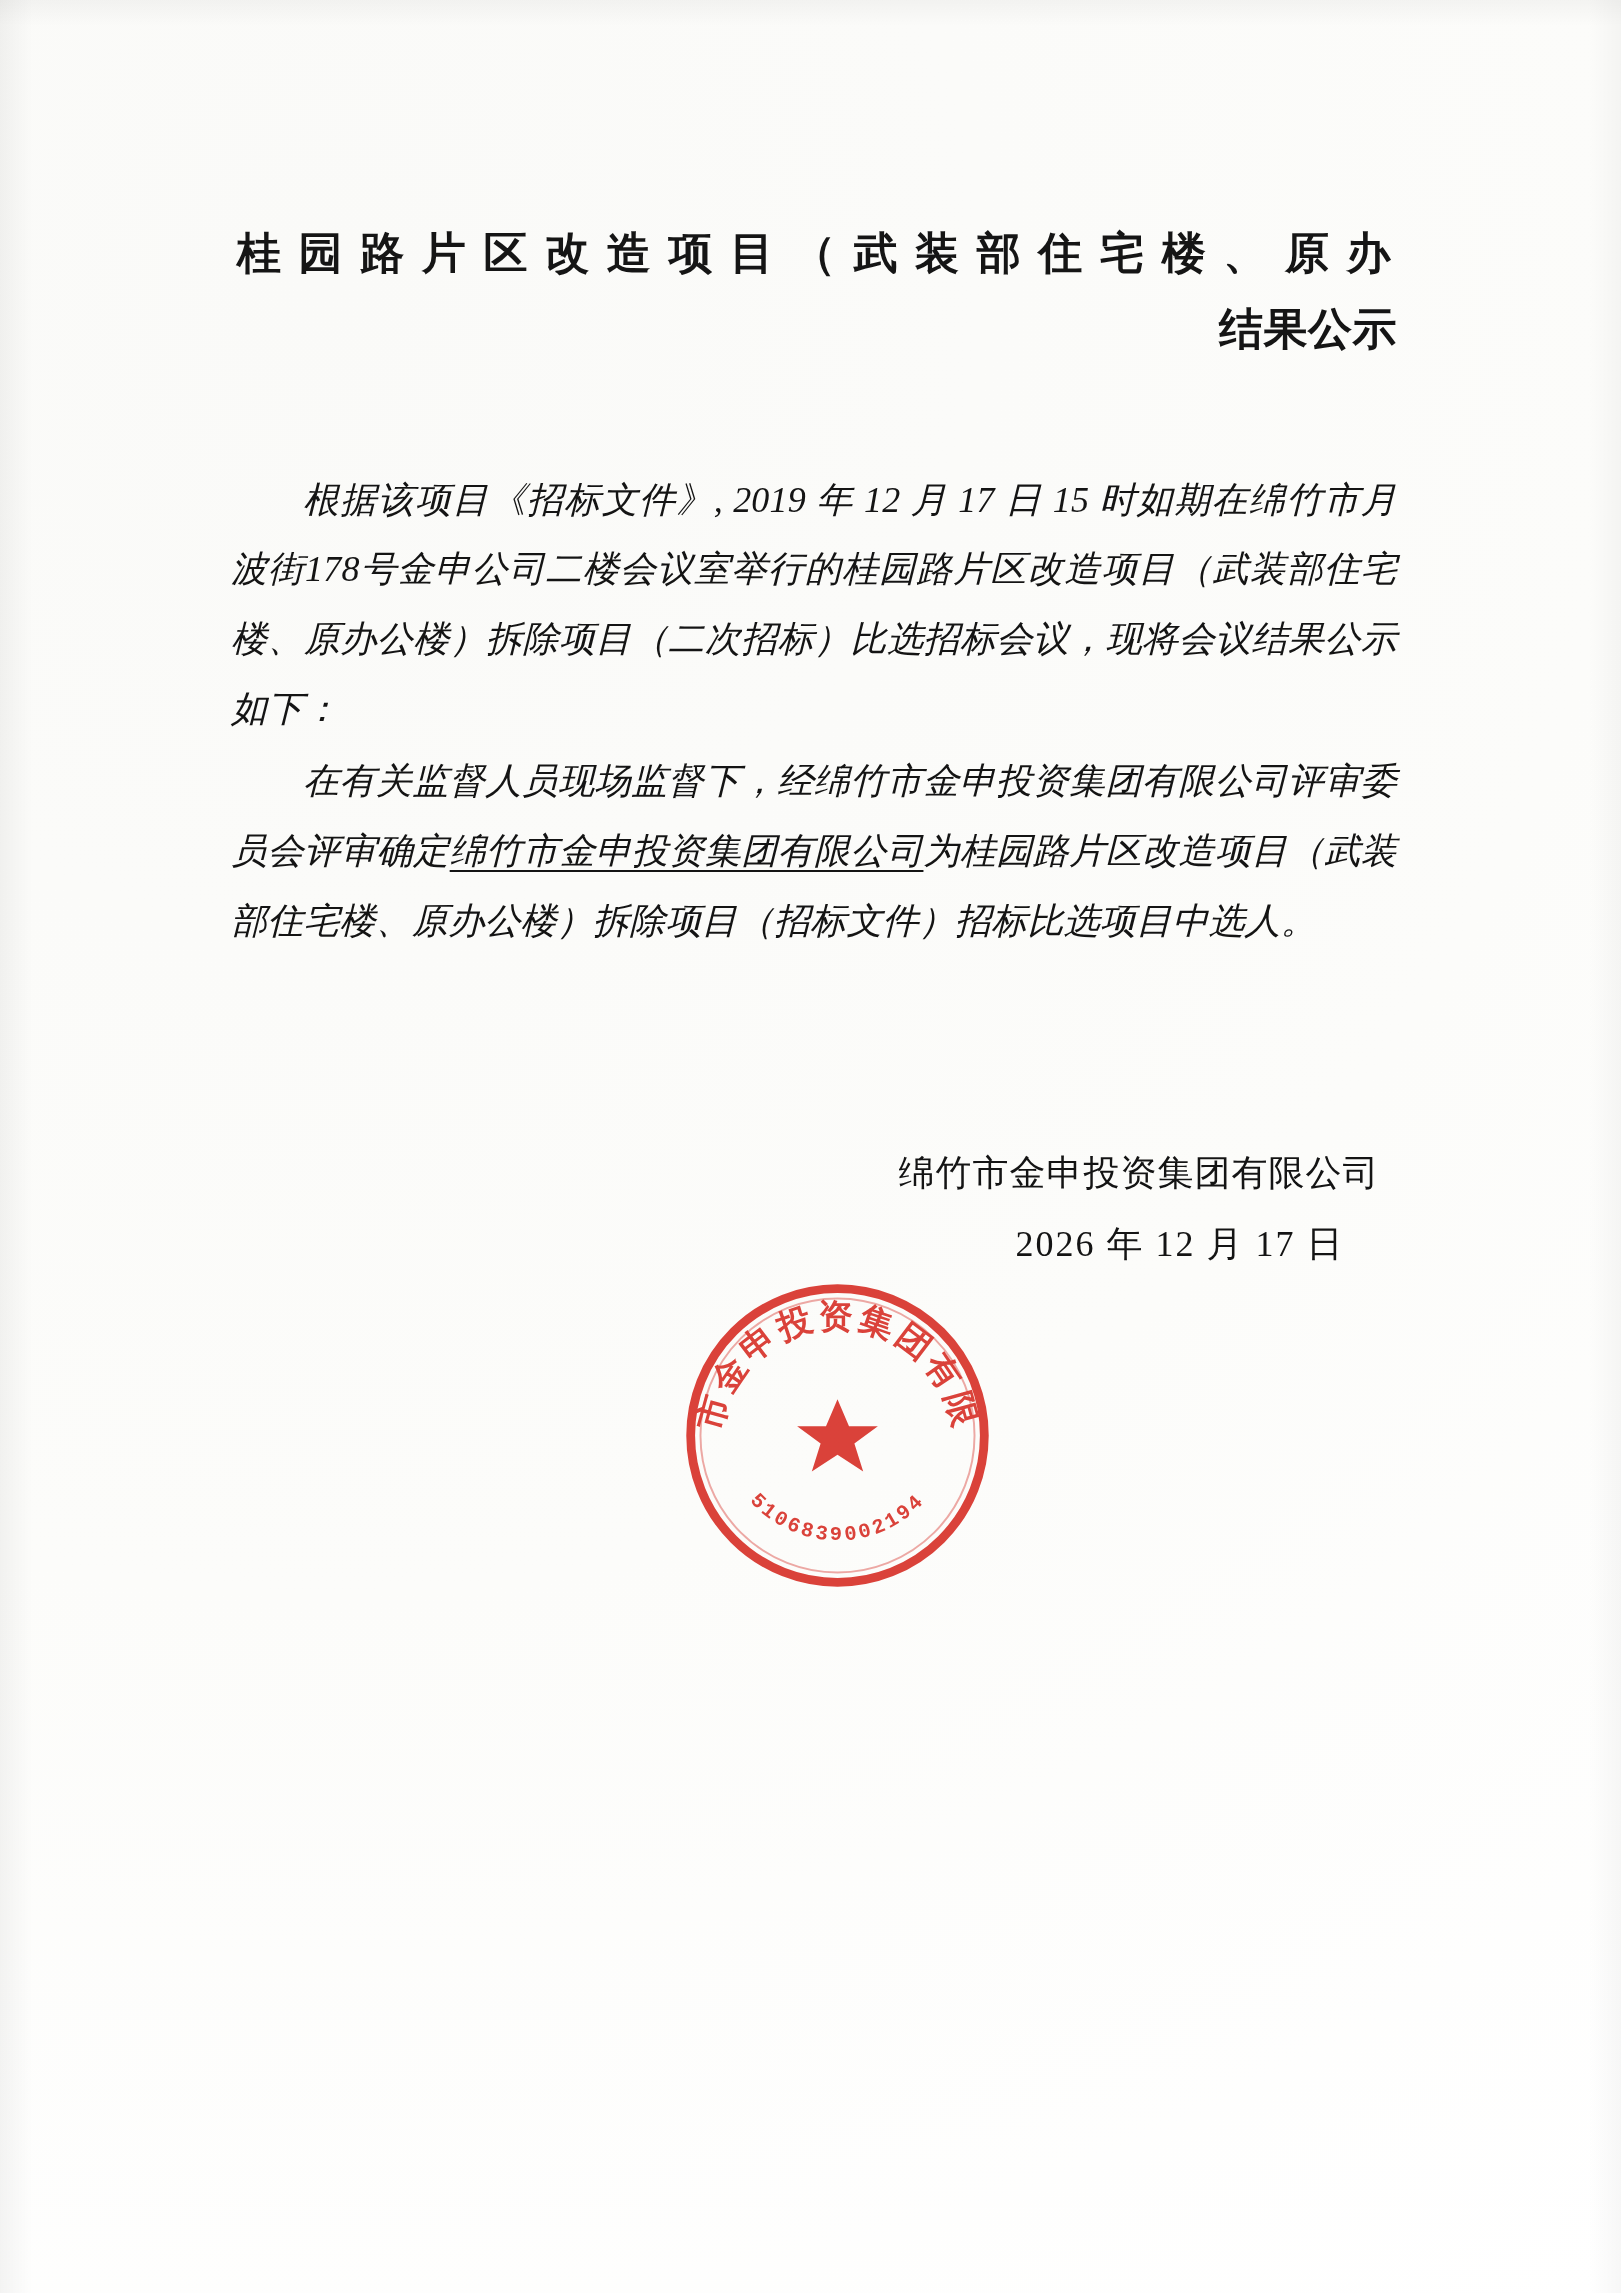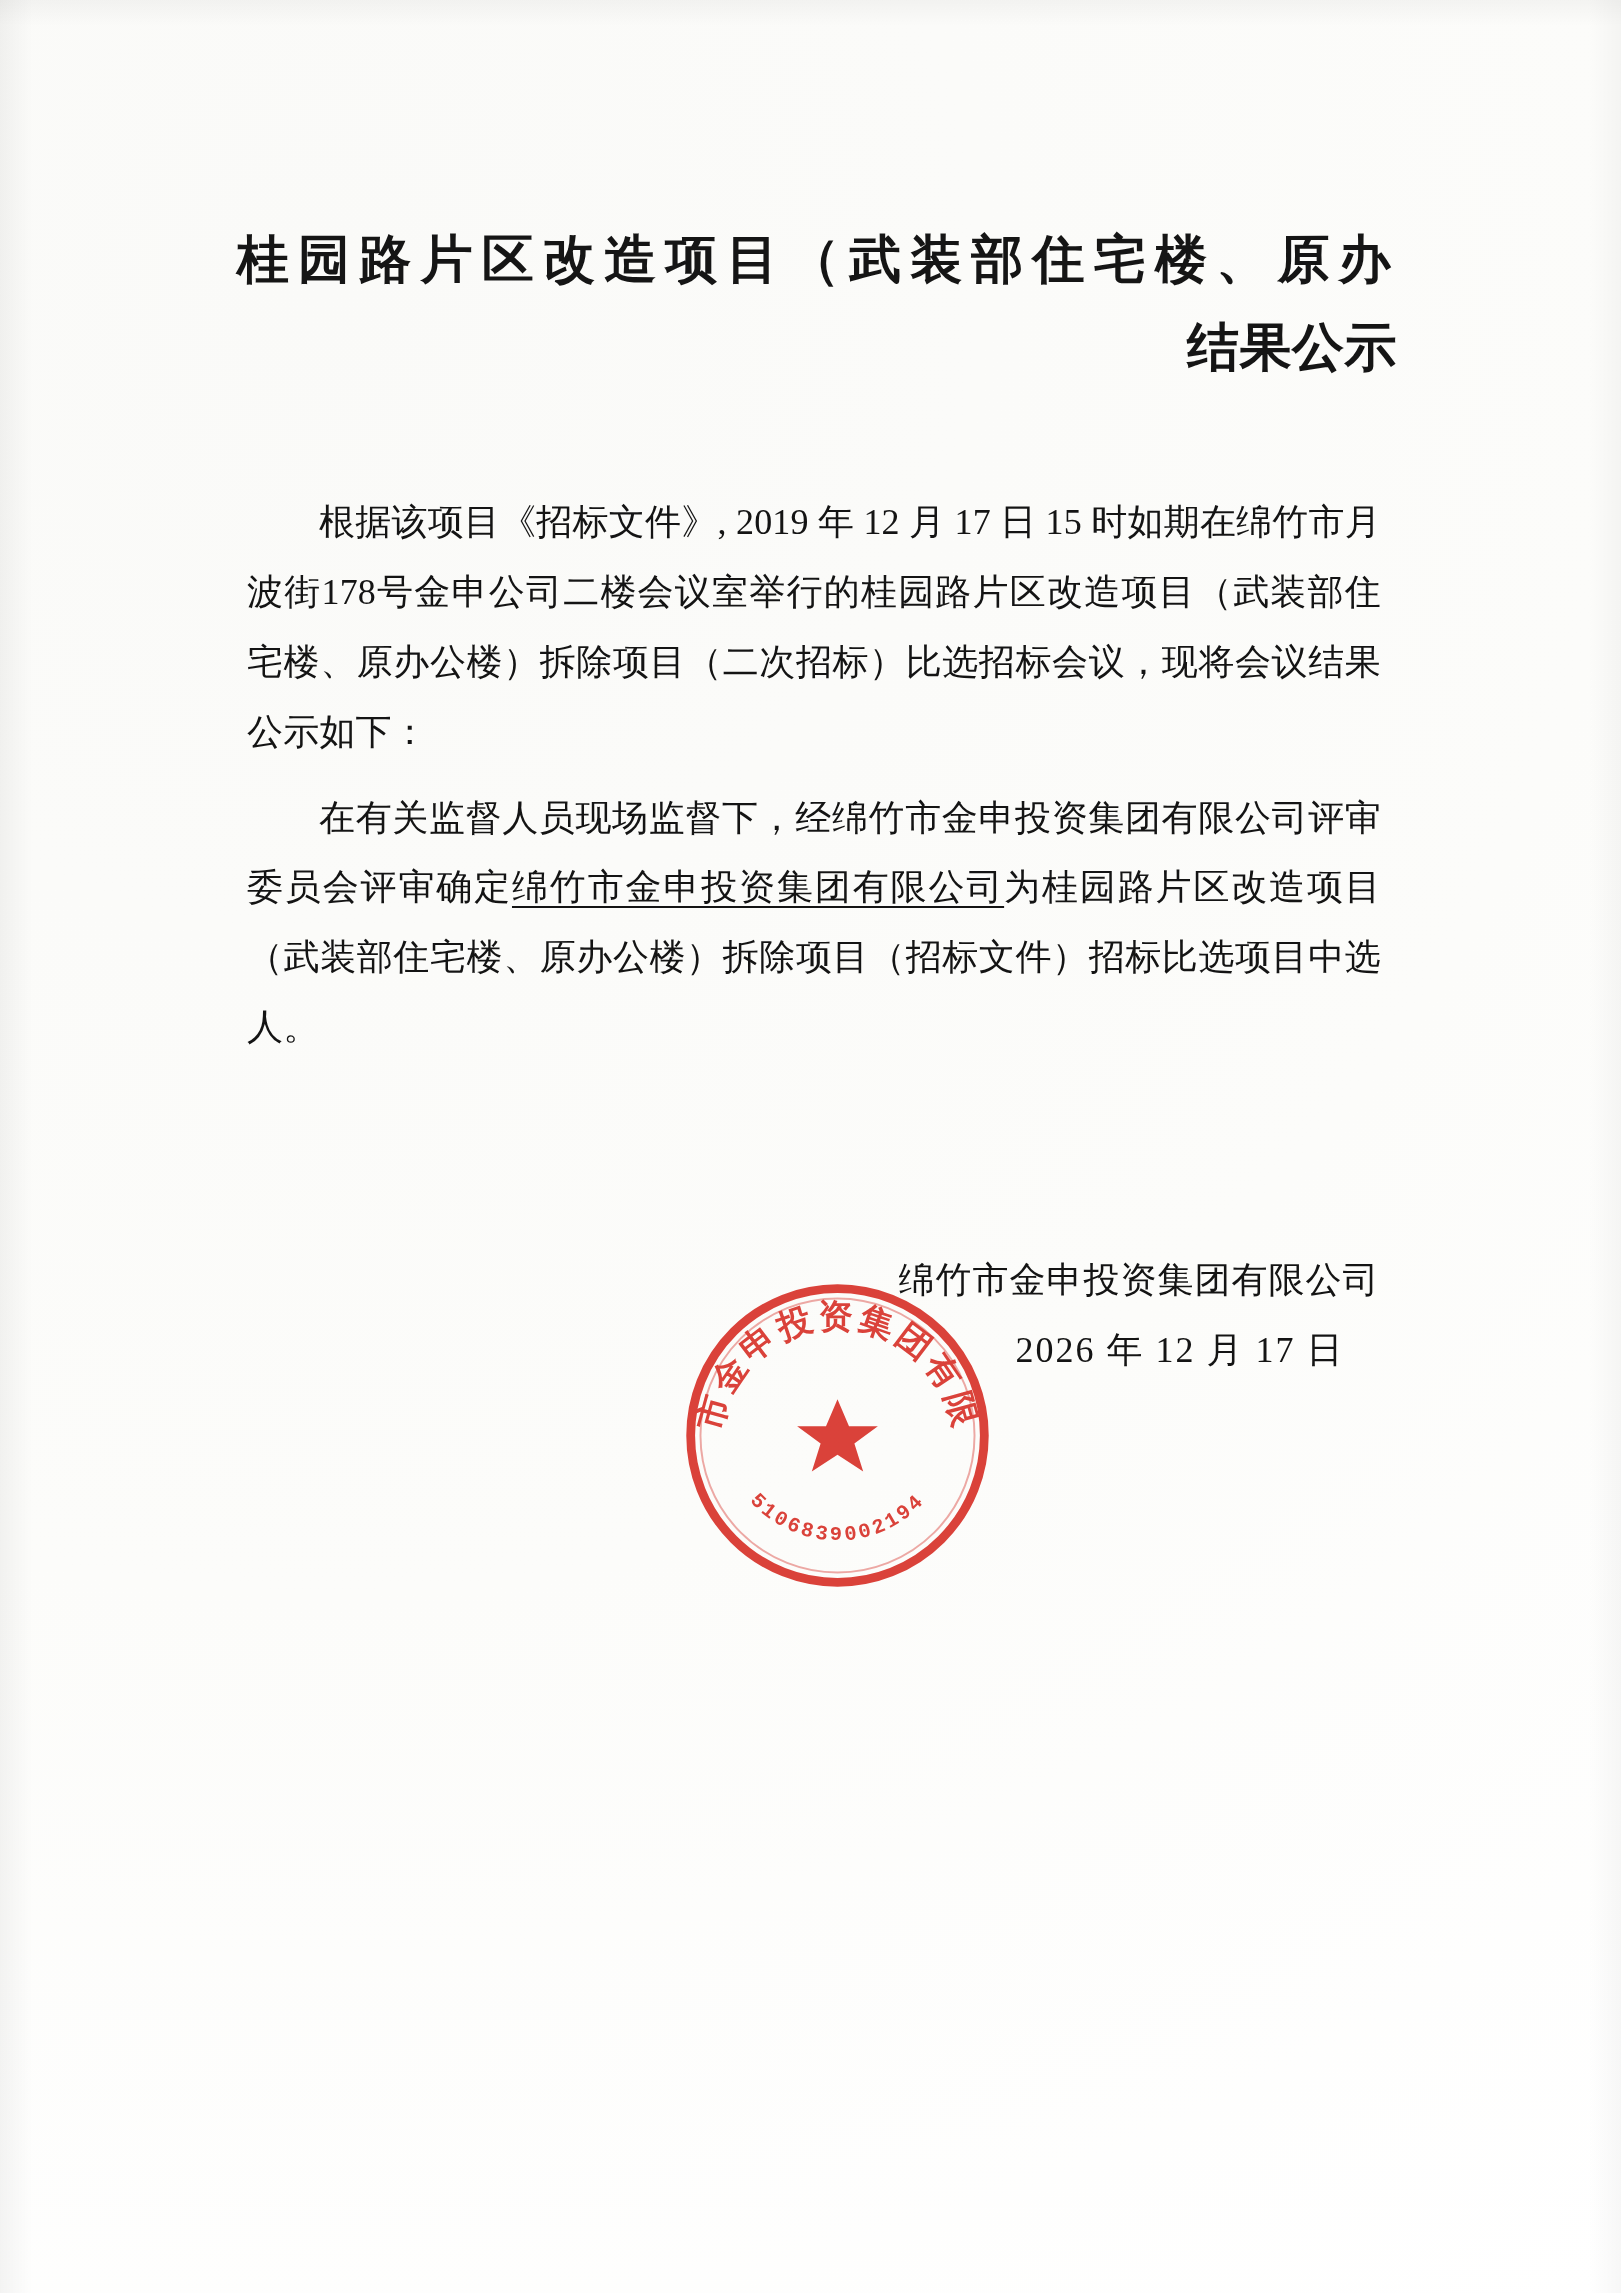--- a/index.html
+++ b/index.html
@@ -39,21 +39,21 @@
     top: 0;
     width: 1166px;
     height: 2294px;
   }
 
   .doc-title {
     margin: 0;
     padding-top: 223px;
     font-family: "Liberation Serif", "DejaVu Serif", serif;
     font-weight: 700;
-    font-size: 52px;
+    font-size: 44px;
     line-height: 1.42;
     letter-spacing: 0.5px;
     text-align: center;
     color: #151515;
   }
   .doc-title .line1,
   .doc-title .line2,
   .doc-title .line3 {
     display: block;
   }
@@ -62,24 +62,25 @@
   .doc-title .line3 { text-align: right; margin-top: 13.7px; }
 
   .body-block {
     margin-top: 104px;
     font-size: 36px;
     line-height: 1.94;
     color: #141414;
     letter-spacing: 0.2px;
   }
   .para {
-    margin: 16px;
+    margin: 0;
     text-align: justify;
     text-indent: 2em;
     font-size: 36px;
+    font-style: italic;
   }
   .para + .para { margin-top: 2px; }
 
   .underline-name {
     text-decoration: underline;
     text-underline-offset: 6.9px;
     text-decoration-thickness: 2px;
   }
 
   .signature {

